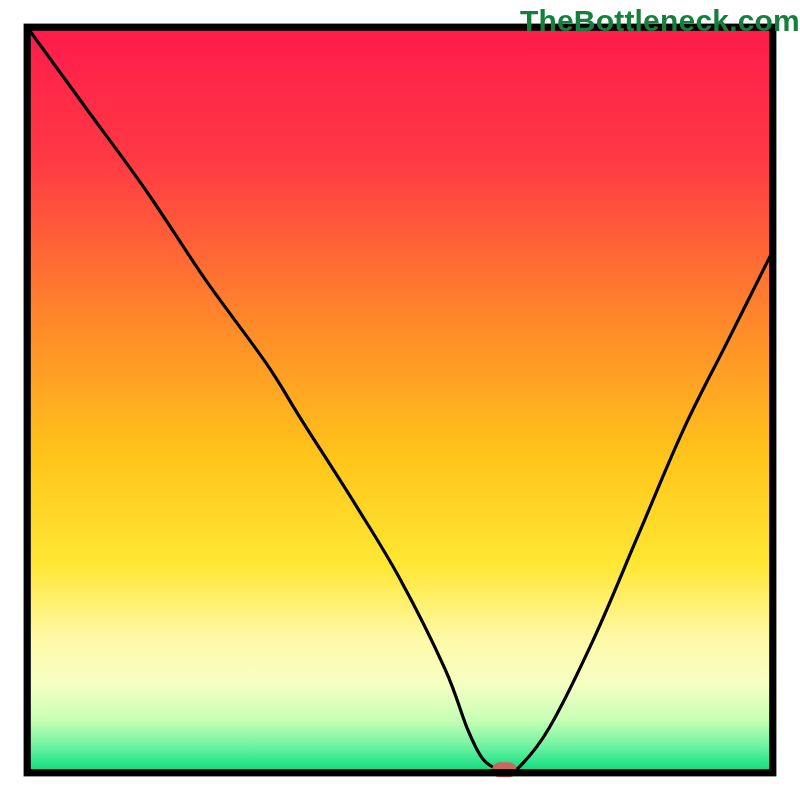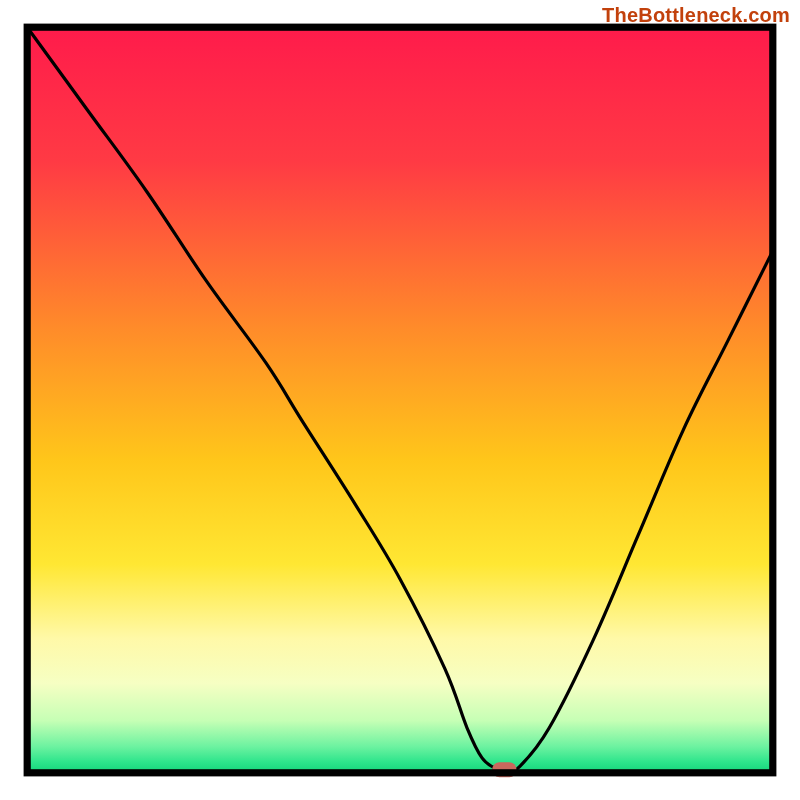--- a/index.html
+++ b/index.html
@@ -11,24 +11,24 @@
     font-family: Arial, Helvetica, sans-serif;
   }
   .chart-container {
     position: relative;
     width: 800px;
     height: 800px;
   }
   .attribution {
     position: absolute;
     top: 4px;
-    right: 10px;
-    font-size: 20px;
+    right: 0;
+    font-size: 30px;
     font-weight: 600;
-    color: #c2410c;
+    color: #15803d;
     letter-spacing: 0.2px;
   }
   svg {
     display: block;
   }
 </style>
 </head>
 <body>
 
 <div class="chart-container">

